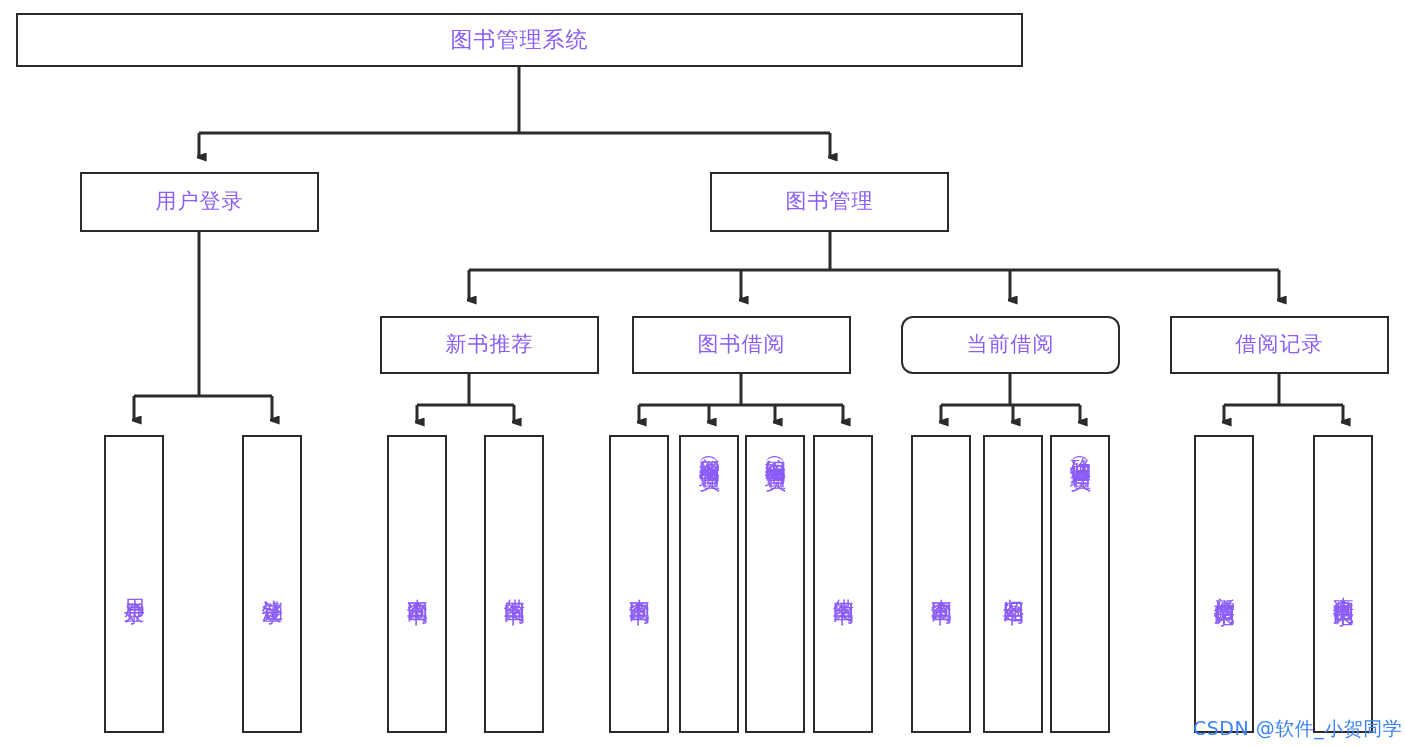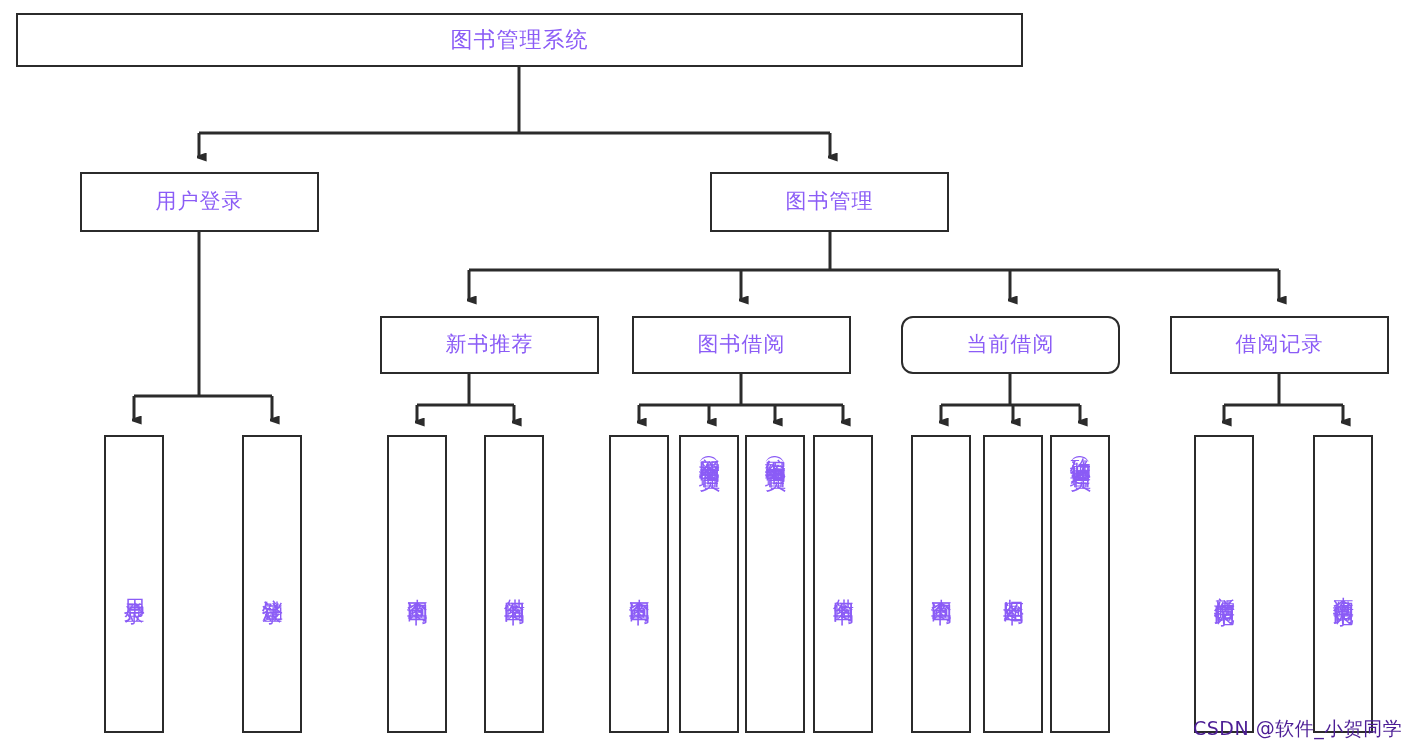--- a/index.html
+++ b/index.html
@@ -60,21 +60,21 @@
     white-space: nowrap;
     display: block;
   }
   .node-v.center .label {
     margin-top: auto;
     margin-bottom: auto;
   }
   .watermark {
     position: absolute;
     font-size: 19px;
-    color: #4c1d95;
+    color: #3b82f6;
     white-space: nowrap;
     letter-spacing: 0.5px;
   }
 </style>
 </head>
 <body>
 
 <div id="canvas">
 
   <svg id="edges" viewBox="0 0 1405 747" xmlns="http://www.w3.org/2000/svg">

